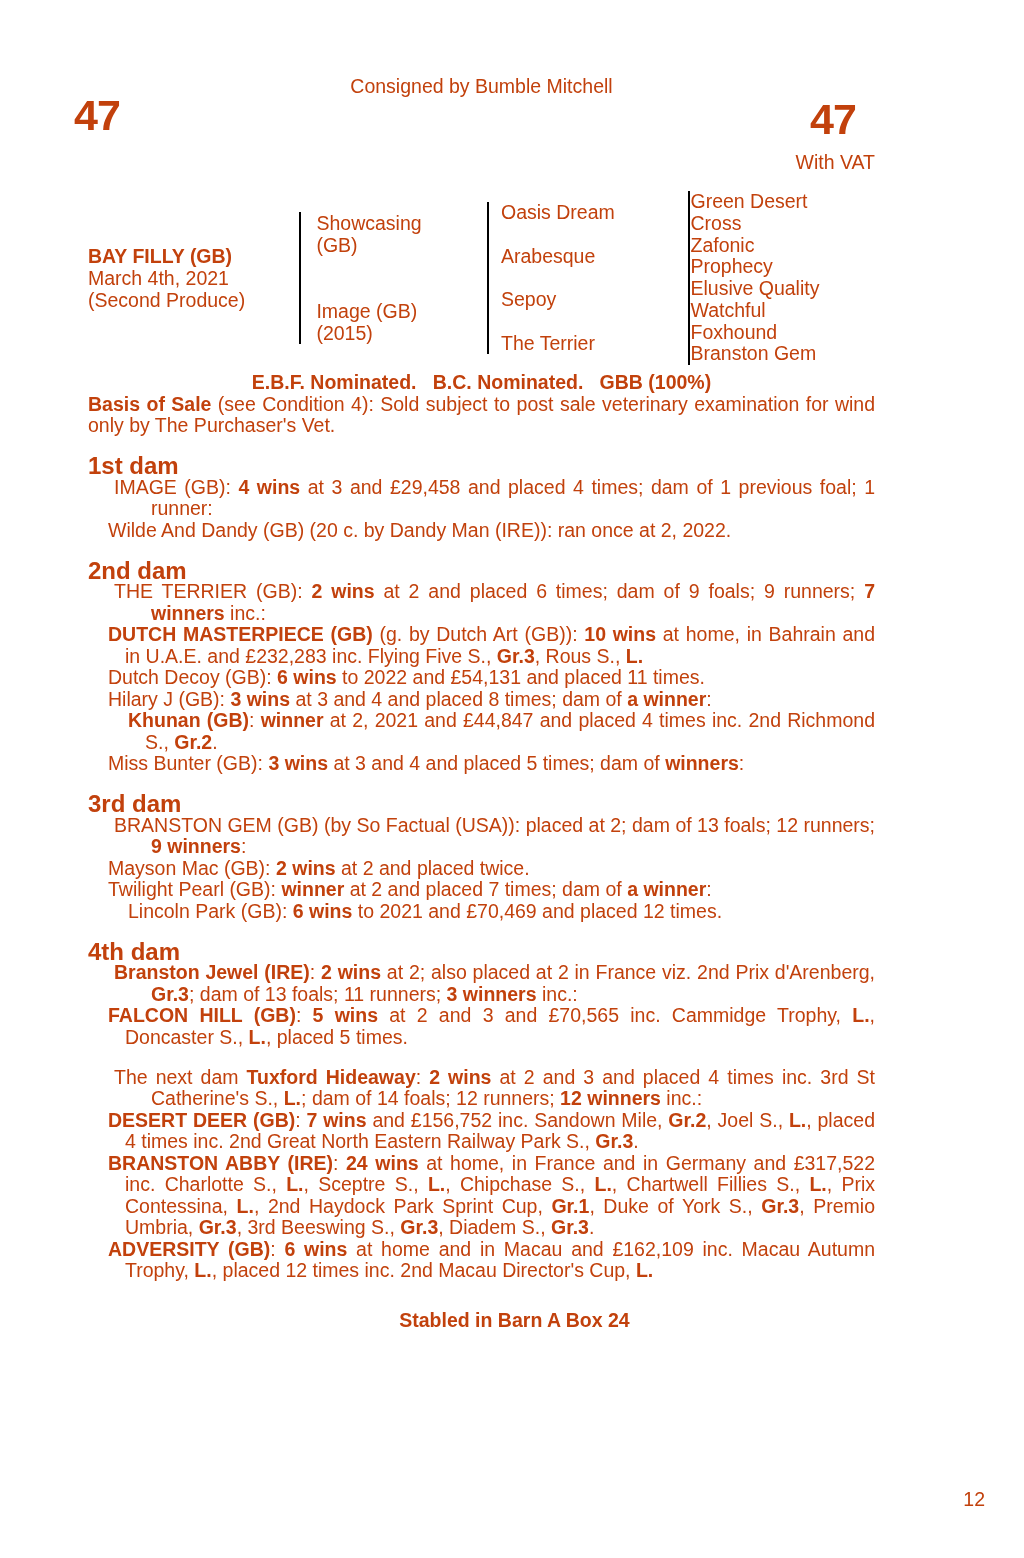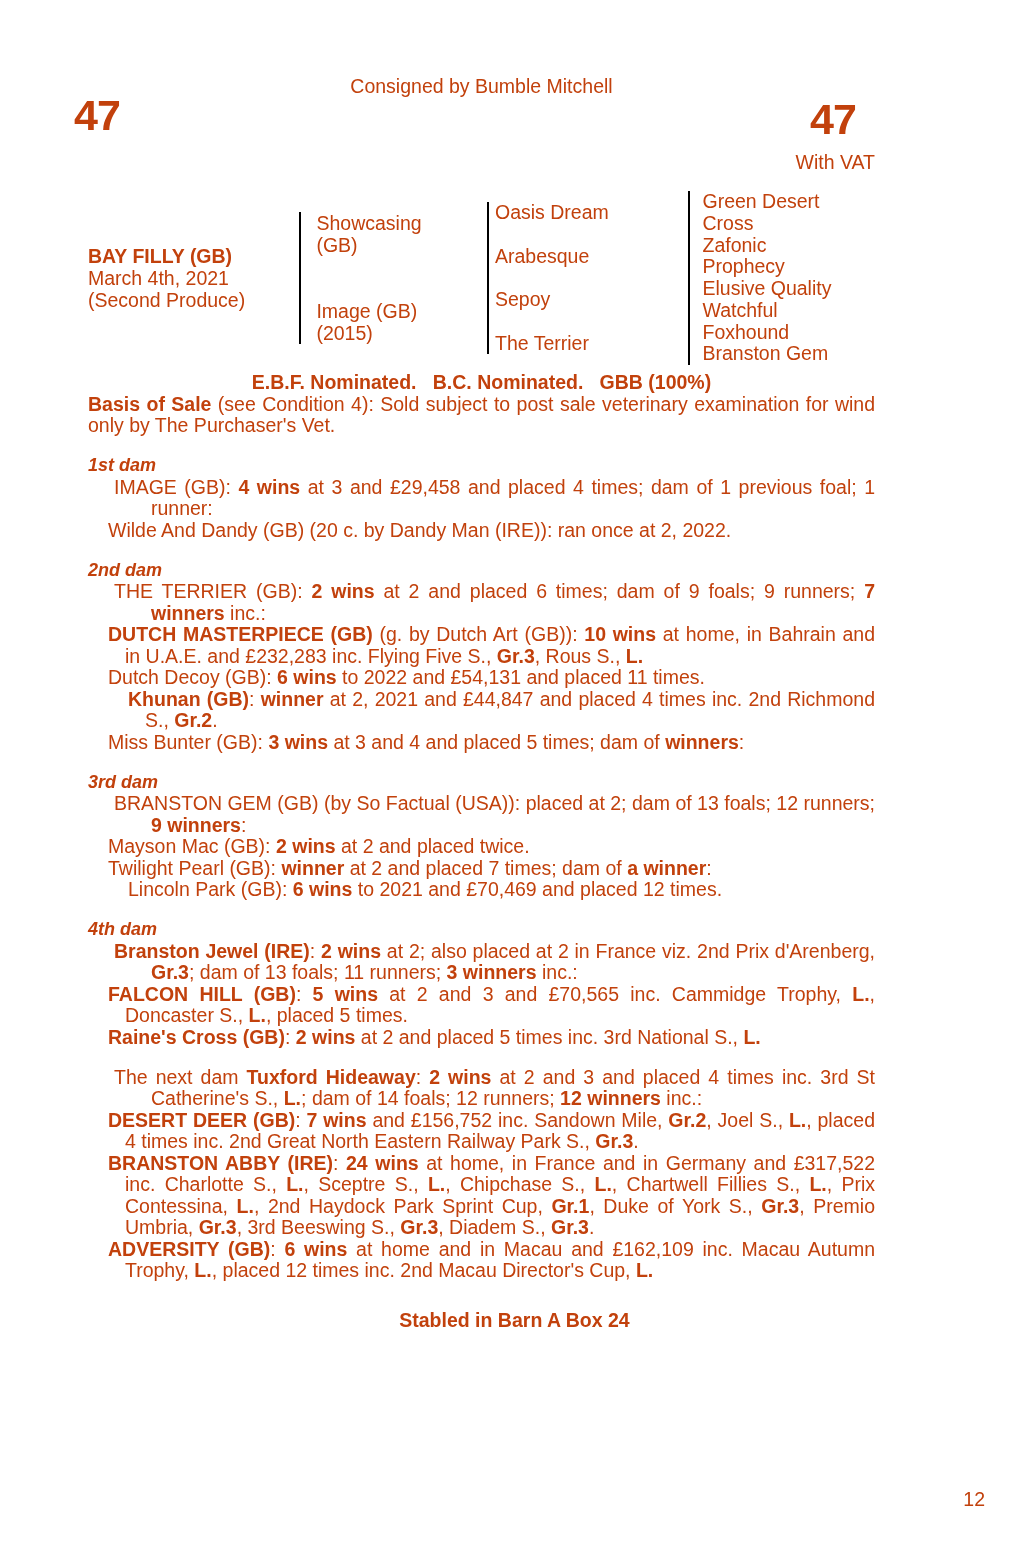--- a/index.html
+++ b/index.html
@@ -20,32 +20,32 @@
   .consignor { position:absolute; left:88px; top:76px;  width:787px; text-align:center; }
   .vat       { position:absolute; left:88px; top:152px; width:787px; text-align:right; }
 
   
   .ped { position:absolute; left:88px; top:190px; width:787px; height:176px; display:flex; align-items:center; }
   .ped-col { display:flex; flex-direction:column; }
   .col-subject { width:212px; line-height:22px; justify-content:center; }
   .subject-name { font-weight:700; }
   .col-parents   { width:188px; height:132px; border-left:2.5px solid #000; padding-left:15px; justify-content:space-between; }
   .parent-cell { line-height:22px; }
-  .col-gparents  { width:202px; height:152px; border-left:2.5px solid #000; padding-left:6px; justify-content:space-between; }
-  .col-ggparents { width:187px; height:174px; border-left:2.5px solid #000; padding-left:12px; justify-content:space-between; }
+  .col-gparents  { width:202px; height:152px; border-left:2.5px solid #000; padding-left:12px; justify-content:space-between; }
+  .col-ggparents { width:187px; height:174px; border-left:2.5px solid #000; justify-content:space-between; }
 
   
   .textcol { position:absolute; left:88px; top:372px; width:787px; text-align:justify; }
   .nominated { text-align:center; font-weight:700; }
   .entry { margin:0; }
   .lvl0 { padding-left:37px; text-indent:-37px;margin-left:26px; }
   .lvl1 { padding-left:37px; text-indent:-17px; }
   .lvl2 { padding-left:57px; text-indent:-17px; }
   .dam-section { margin-top:18.5px; }
-  .dam-heading { font-size:18px; line-height:21.5px; font-weight:700;font-style:italic; }
+  .dam-heading { font-size:24px; line-height:21.5px; font-weight:700; }
   .stabled { margin-top:28px; text-align:center; font-weight:700; padding-left:66px; }
 
   .pagenum { position:absolute; left:930px; top:1489px; width:55px; text-align:right; }
 </style>
 </head>
 <body>
 
 <div class="page">
 
   <div class="lot lot-left">47</div>
@@ -94,35 +94,35 @@
         <section class="dam-section">
           <h3 class="dam-heading">1st dam</h3>
           <p class="entry lvl0"><span>IMAGE (GB): </span><span class="b">4 wins</span><span> at 3 and £29,458 and placed 4 times; dam of 1 previous foal; 1 runner:</span></p>
           <p class="entry lvl1"><span>Wilde And Dandy (GB) (20 c. by Dandy Man (IRE)): ran once at 2, 2022.</span></p>
         </section>
         <section class="dam-section">
           <h3 class="dam-heading">2nd dam</h3>
           <p class="entry lvl0"><span>THE TERRIER (GB): </span><span class="b">2 wins</span><span> at 2 and placed 6 times; dam of 9 foals; 9 runners; </span><span class="b">7 winners</span><span> inc.:</span></p>
           <p class="entry lvl1"><span class="b">DUTCH MASTERPIECE (GB)</span><span> (g. by Dutch Art (GB)): </span><span class="b">10 wins</span><span> at home, in Bahrain and in U.A.E. and £232,283 inc. Flying Five S., </span><span class="b">Gr.3</span><span>, Rous S., </span><span class="b">L.</span></p>
           <p class="entry lvl1"><span>Dutch Decoy (GB): </span><span class="b">6 wins</span><span> to 2022 and £54,131 and placed 11 times.</span></p>
+          <p class="entry lvl1"><span>Hilary J (GB): </span><span class="b">3 wins</span><span> at 3 and 4 and placed 8 times; dam of </span><span class="b">a winner</span><span>:</span></p>
           <p class="entry lvl2"><span class="b">Khunan (GB)</span><span>: </span><span class="b">winner</span><span> at 2, 2021 and £44,847 and placed 4 times inc. 2nd Richmond S., </span><span class="b">Gr.2</span><span>.</span></p>
           <p class="entry lvl1"><span>Miss Bunter (GB): </span><span class="b">3 wins</span><span> at 3 and 4 and placed 5 times; dam of </span><span class="b">winners</span><span>:</span></p>
         </section>
         <section class="dam-section">
           <h3 class="dam-heading">3rd dam</h3>
           <p class="entry lvl0"><span>BRANSTON GEM (GB) (by So Factual (USA)): placed at 2; dam of 13 foals; 12 runners; </span><span class="b">9 winners</span><span>:</span></p>
           <p class="entry lvl1"><span>Mayson Mac (GB): </span><span class="b">2 wins</span><span> at 2 and placed twice.</span></p>
           <p class="entry lvl1"><span>Twilight Pearl (GB): </span><span class="b">winner</span><span> at 2 and placed 7 times; dam of </span><span class="b">a winner</span><span>:</span></p>
           <p class="entry lvl2"><span>Lincoln Park (GB): </span><span class="b">6 wins</span><span> to 2021 and £70,469 and placed 12 times.</span></p>
         </section>
         <section class="dam-section">
           <h3 class="dam-heading">4th dam</h3>
           <p class="entry lvl0"><span class="b">Branston Jewel (IRE)</span><span>: </span><span class="b">2 wins</span><span> at 2; also placed at 2 in France viz. 2nd Prix d'Arenberg, </span><span class="b">Gr.3</span><span>; dam of 13 foals; 11 runners; </span><span class="b">3 winners</span><span> inc.:</span></p>
           <p class="entry lvl1"><span class="b">FALCON HILL (GB)</span><span>: </span><span class="b">5 wins</span><span> at 2 and 3 and £70,565 inc. Cammidge Trophy, </span><span class="b">L.</span><span>, Doncaster S., </span><span class="b">L.</span><span>, placed 5 times.</span></p>
-          <p class="entry lvl1"><span class="b">Raine's Cross (GB)</span><span>: </span><span class="b">2 wins</span><span> at 2 and placed 5 times inc. 3rd National S., </span><span class="b">L.</span></p>
         </section>
         <section class="dam-section">
           <p class="entry lvl0"><span>The next dam </span><span class="b">Tuxford Hideaway</span><span>: </span><span class="b">2 wins</span><span> at 2 and 3 and placed 4 times inc. 3rd St Catherine's S., </span><span class="b">L.</span><span>; dam of 14 foals; 12 runners; </span><span class="b">12 winners</span><span> inc.:</span></p>
           <p class="entry lvl1"><span class="b">DESERT DEER (GB)</span><span>: </span><span class="b">7 wins</span><span> and £156,752 inc. Sandown Mile, </span><span class="b">Gr.2</span><span>, Joel S., </span><span class="b">L.</span><span>, placed 4 times inc. 2nd Great North Eastern Railway Park S., </span><span class="b">Gr.3</span><span>.</span></p>
           <p class="entry lvl1"><span class="b">BRANSTON ABBY (IRE)</span><span>: </span><span class="b">24 wins</span><span> at home, in France and in Germany and £317,522 inc. Charlotte S., </span><span class="b">L.</span><span>, Sceptre S., </span><span class="b">L.</span><span>, Chipchase S., </span><span class="b">L.</span><span>, Chartwell Fillies S., </span><span class="b">L.</span><span>, Prix Contessina, </span><span class="b">L.</span><span>, 2nd Haydock Park Sprint Cup, </span><span class="b">Gr.1</span><span>, Duke of York S., </span><span class="b">Gr.3</span><span>, Premio Umbria, </span><span class="b">Gr.3</span><span>, 3rd Beeswing S., </span><span class="b">Gr.3</span><span>, Diadem S., </span><span class="b">Gr.3</span><span>.</span></p>
           <p class="entry lvl1"><span class="b">ADVERSITY (GB)</span><span>: </span><span class="b">6 wins</span><span> at home and in Macau and £162,109 inc. Macau Autumn Trophy, </span><span class="b">L.</span><span>, placed 12 times inc. 2nd Macau Director's Cup, </span><span class="b">L.</span></p>
         </section>
       </div>
     <div class="stabled">Stabled in Barn A Box 24</div>
   </div>

